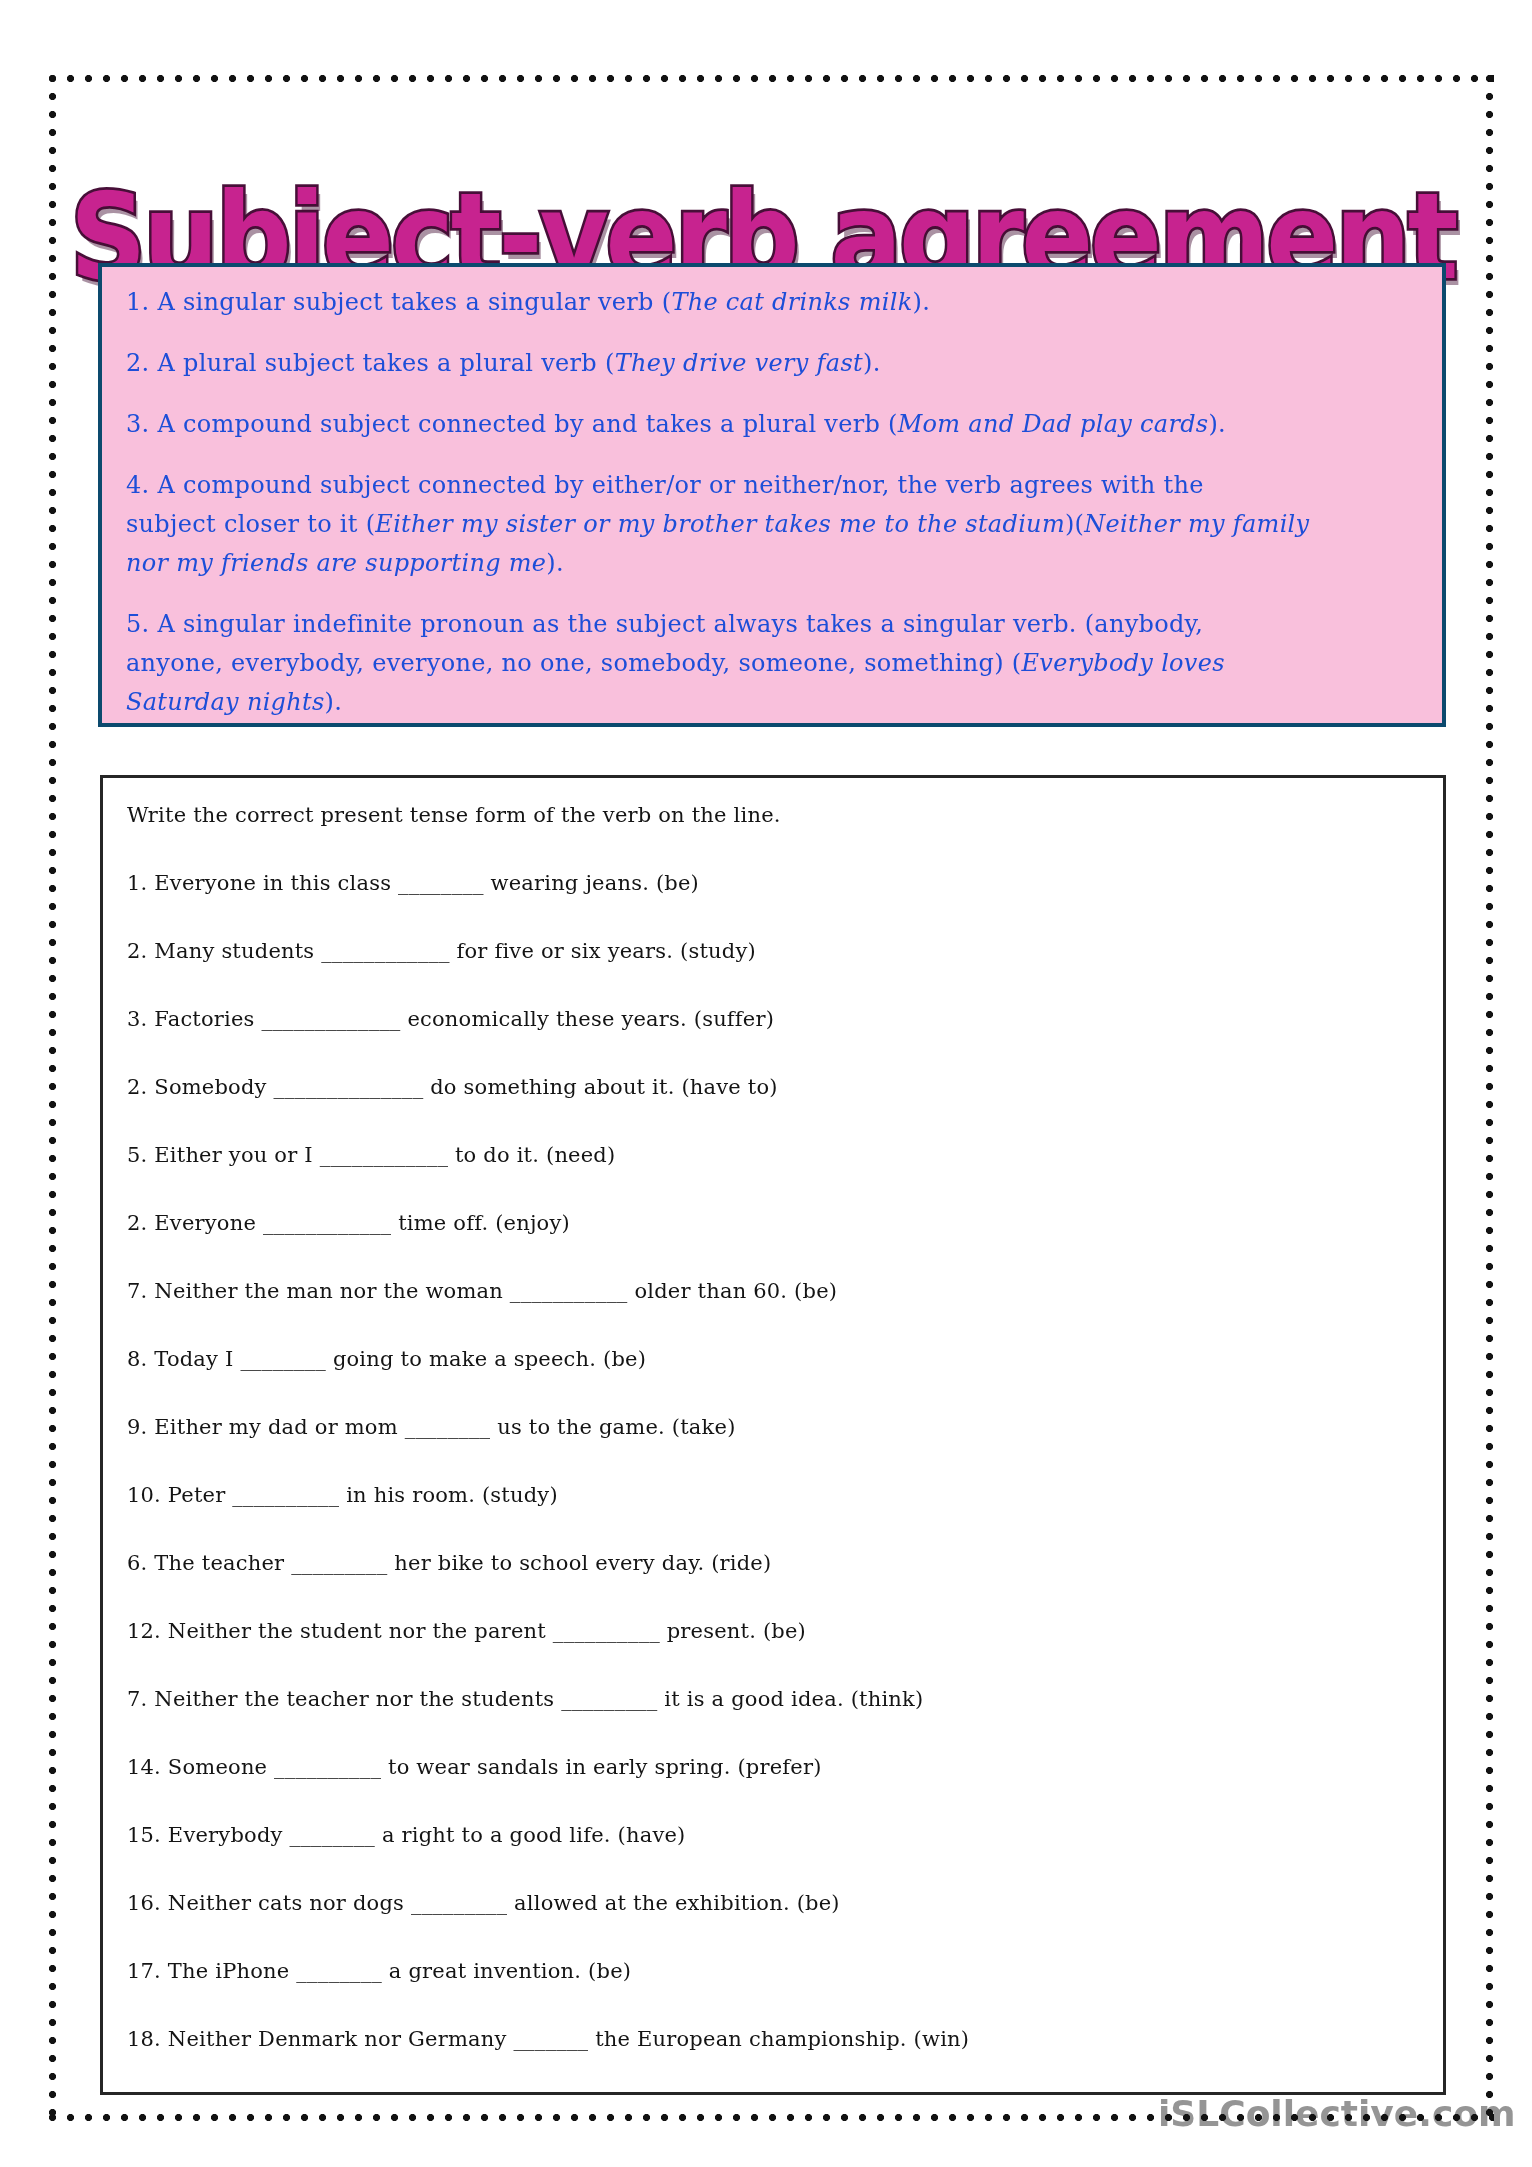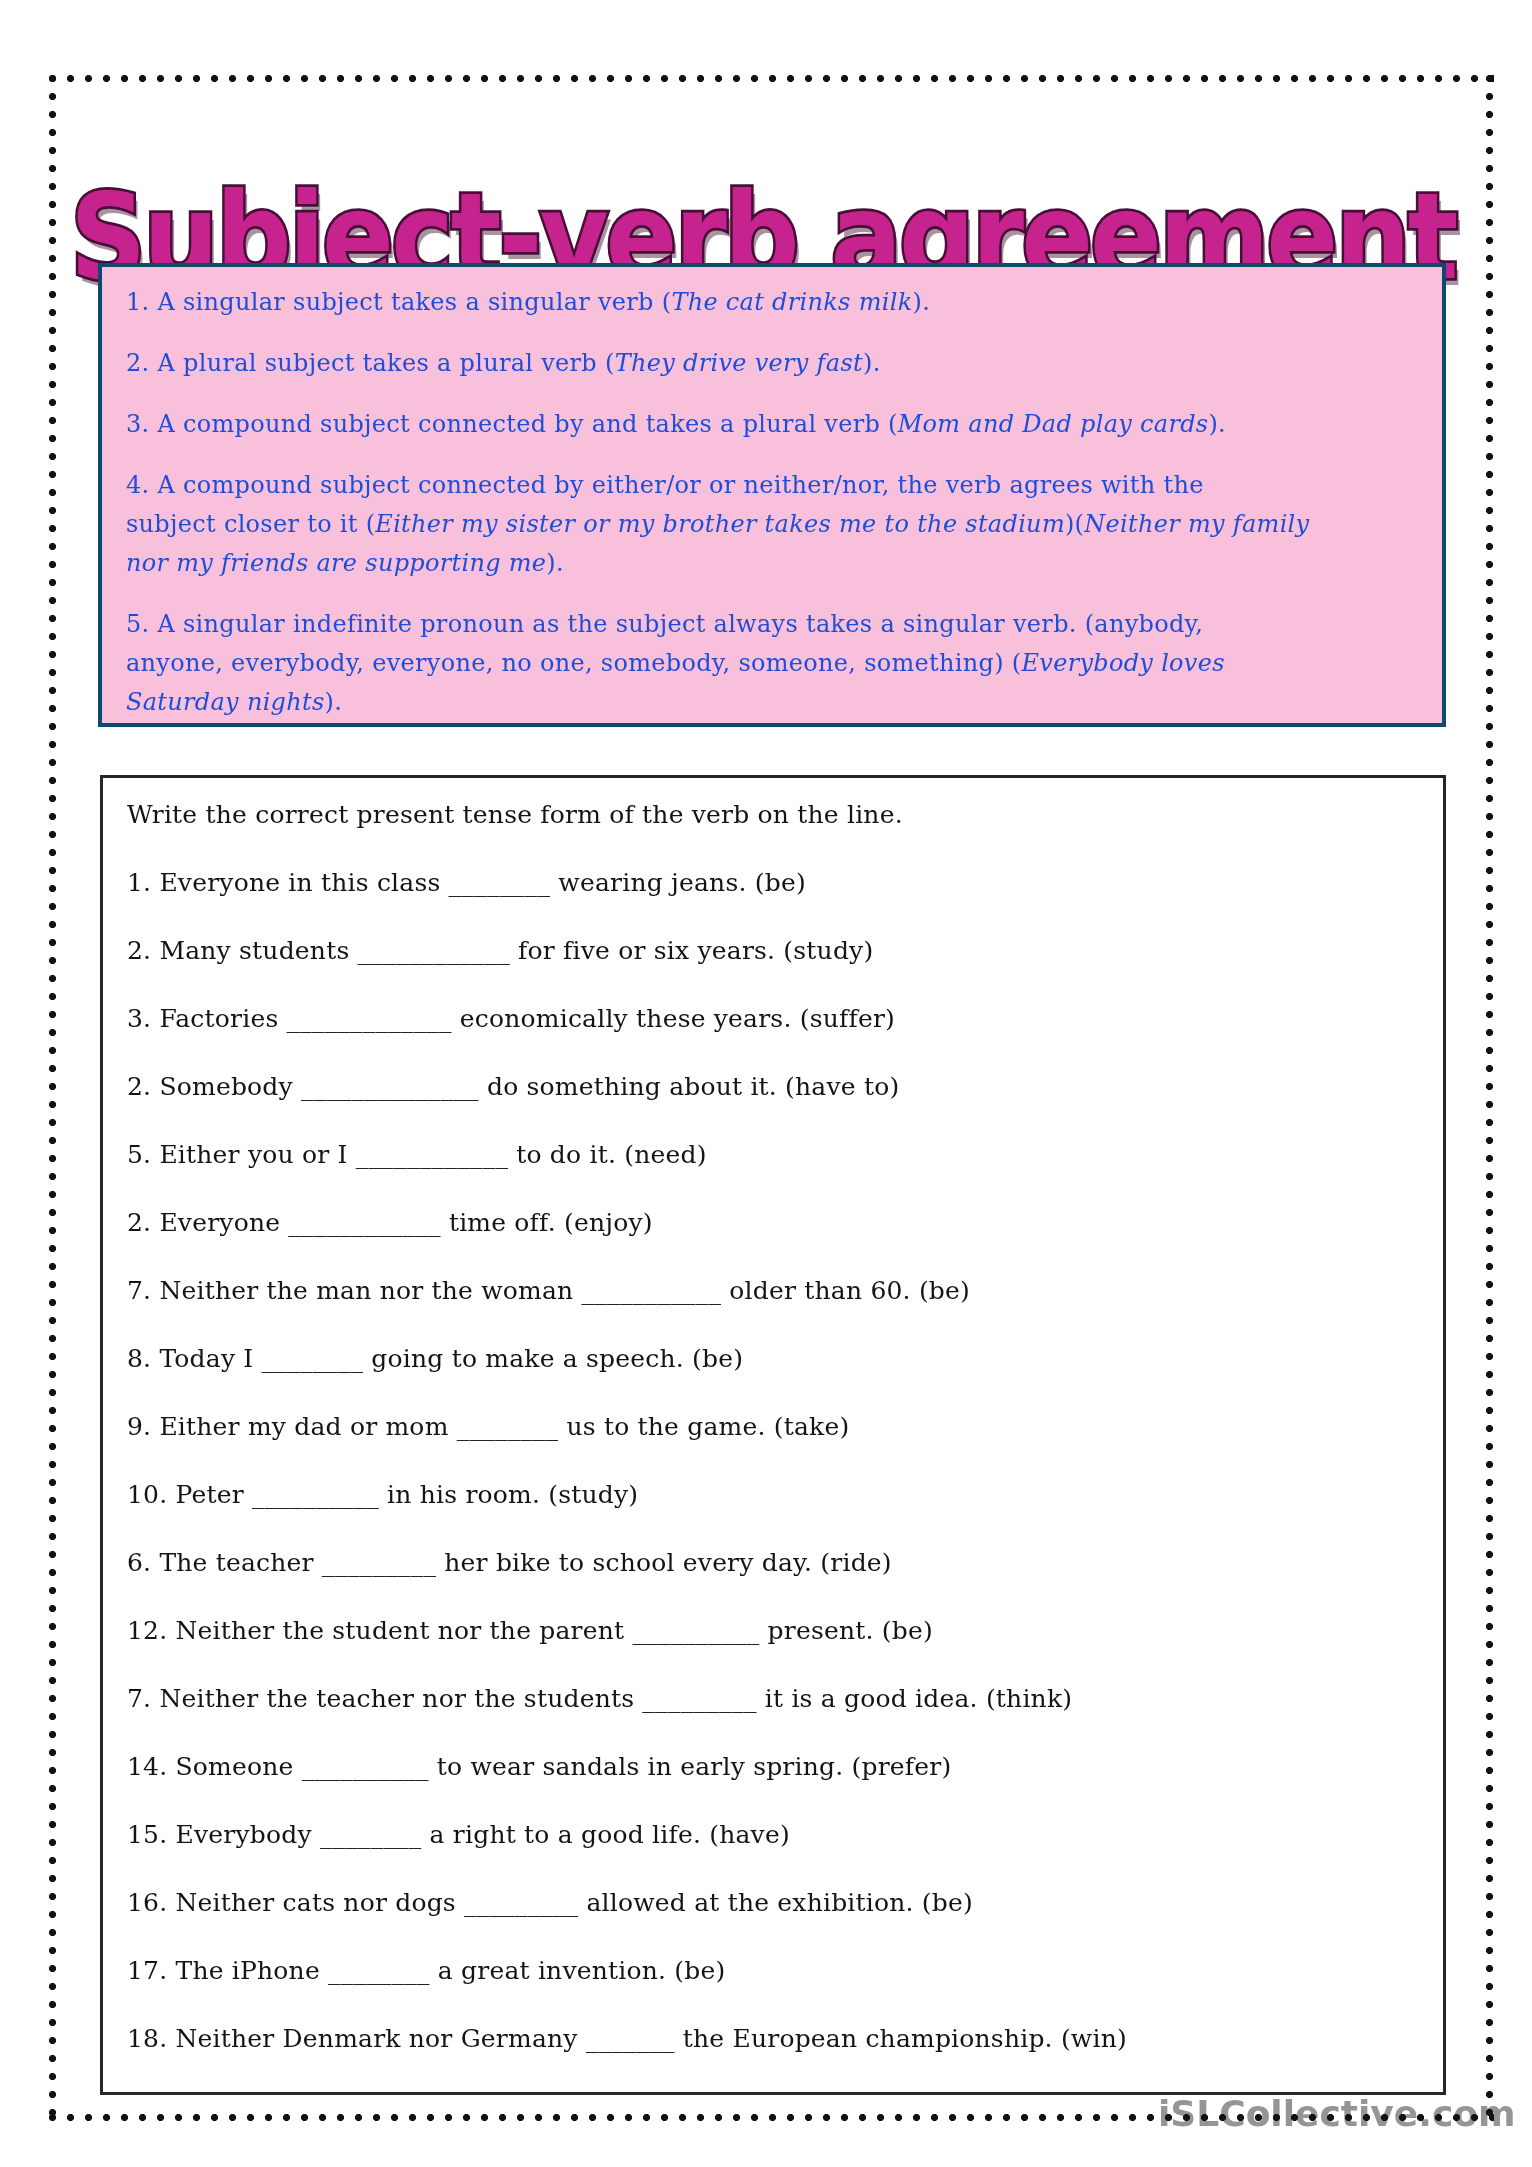--- a/index.html
+++ b/index.html
@@ -60,21 +60,21 @@
   .rules-box em { font-style:italic; }
 
   
   .exercise-box {
     position:absolute; left:100px; top:775px; width:1346px; height:1320px;
     box-sizing:border-box;
     background:#ffffff;
     border:3px solid #262626;
     padding:20px 20px 10px 24px;
     color:#141414;
-    font-size:25px; line-height:34px; letter-spacing:0.2px;
+    font-size:21px; line-height:34px; letter-spacing:0.2px;
   }
   .exercise-box p { margin:0 0 34px 0; white-space:pre-wrap; }
 
   
   .watermark {
     position:absolute; left:1158px; top:2092px; z-index:4;
     font-family:"DejaVu Sans", "Liberation Sans", sans-serif;
     font-weight:bold;
     font-size:36px; line-height:44px;
     color:rgba(130,130,130,0.85);

